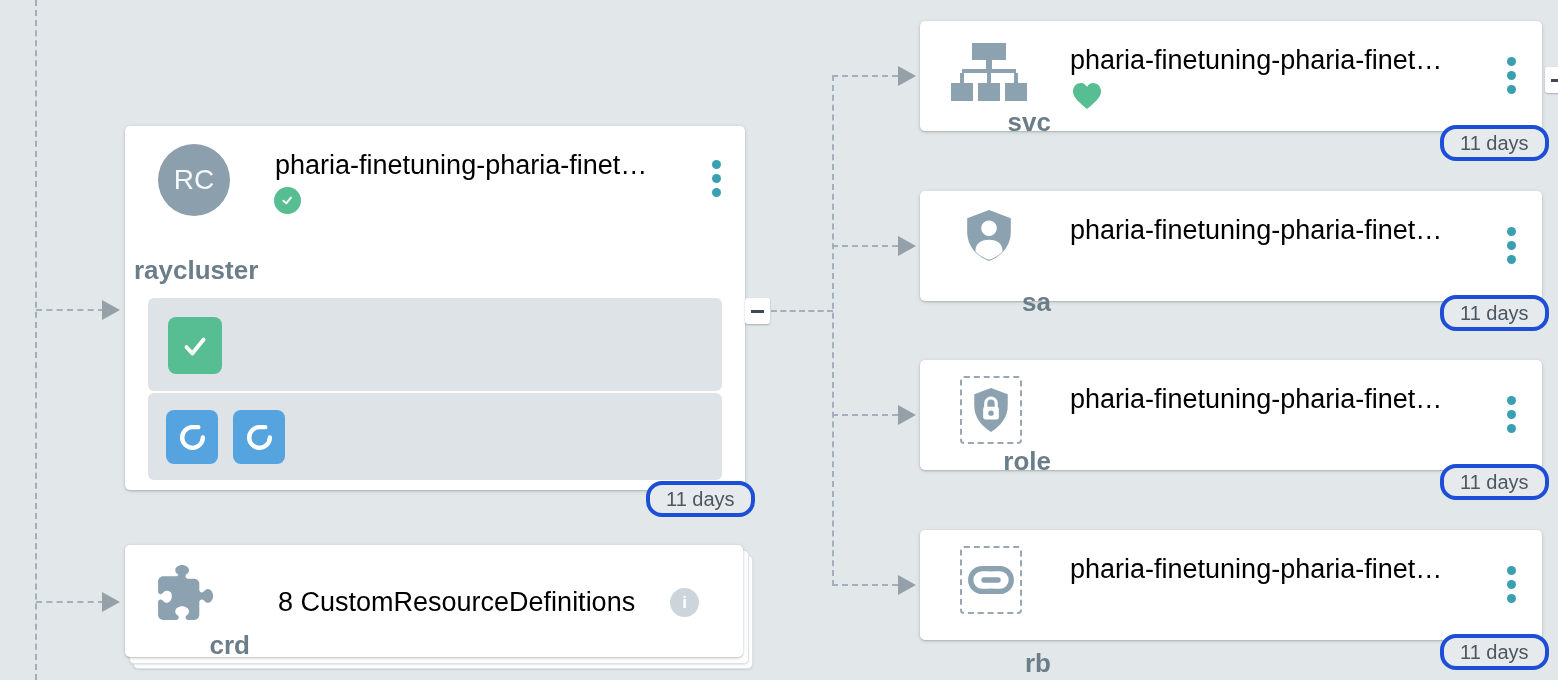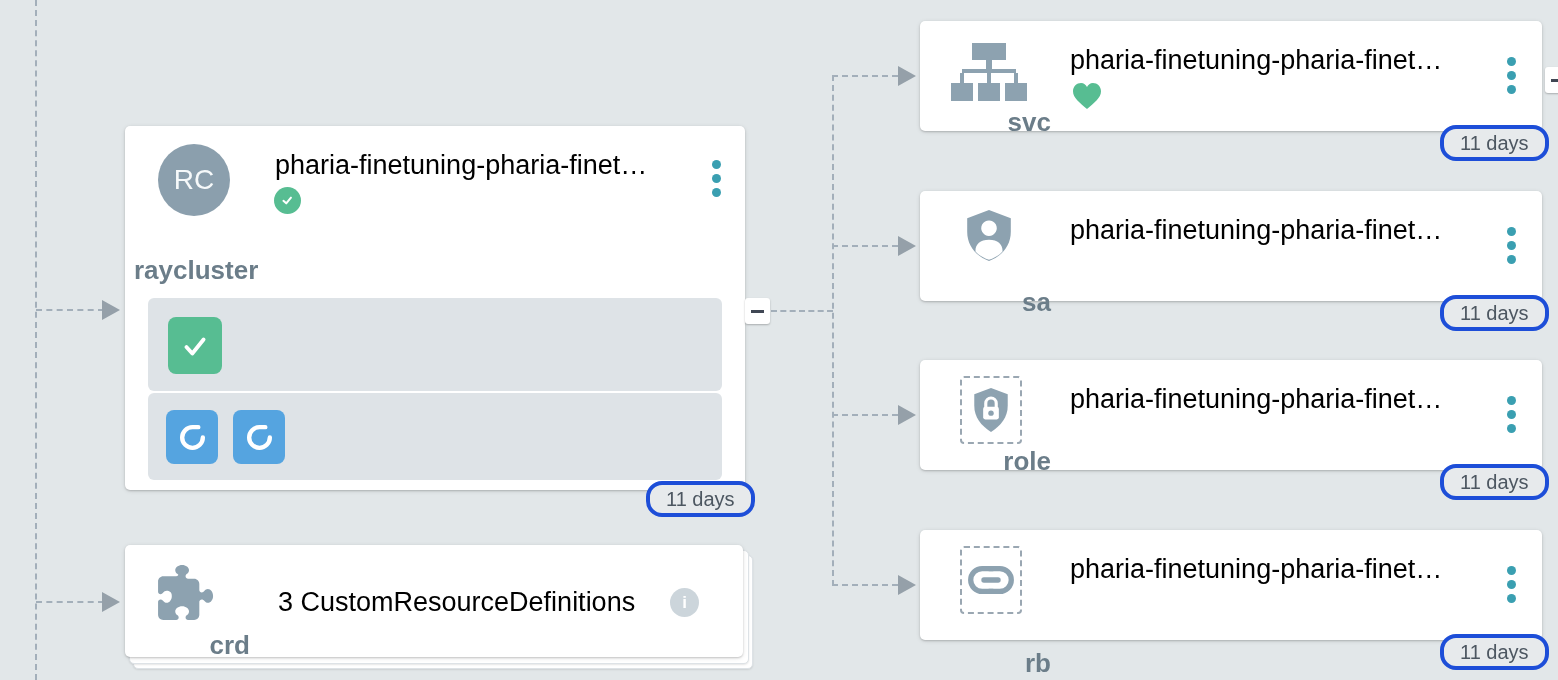--- a/index.html
+++ b/index.html
@@ -102,21 +102,21 @@
     <div class="minusbar"></div>
   </div>
 
   <div class="stack" style="left:133px;top:555px;width:618px;height:112px;z-index:0;"></div>
   <div class="stack" style="left:129px;top:550px;width:618px;height:112px;z-index:1;"></div>
   <div class="card" style="left:125px;top:545px;width:618px;height:112px;">
     <svg style="position:absolute;left:33px;top:20px;" width="62" height="55" viewBox="0 0 576 512">
       <path fill="#8da2b0" d="M192 104.8c0-9.2-5.8-17.3-13.2-22.8C167.2 73.3 160 61.3 160 48c0-26.5 28.7-48 64-48s64 21.5 64 48c0 13.3-7.2 25.3-18.8 34c-7.4 5.5-13.2 13.6-13.2 22.8c0 12.8 10.4 23.2 23.2 23.2l56.8 0c26.5 0 48 21.5 48 48l0 56.8c0 12.8 10.4 23.2 23.2 23.2c9.2 0 17.3-5.8 22.8-13.2c8.7-11.6 20.7-18.8 34-18.8c26.5 0 48 28.7 48 64s-21.5 64-48 64c-13.3 0-25.3-7.2-34-18.8c-5.5-7.4-13.6-13.2-22.8-13.2c-12.8 0-23.2 10.4-23.2 23.2L384 464c0 26.5-21.5 48-48 48l-56.8 0c-12.8 0-23.2-10.4-23.2-23.2c0-9.2 5.8-17.3 13.2-22.8c11.6-8.7 18.8-20.7 18.8-34c0-26.5-28.7-48-64-48s-64 21.5-64 48c0 13.3 7.2 25.3 18.8 34c7.4 5.5 13.2 13.6 13.2 22.8c0 12.8-10.4 23.2-23.2 23.2L48 512c-26.5 0-48-21.5-48-48L0 343.2C0 330.4 10.4 320 23.2 320c9.2 0 17.3 5.8 22.8 13.2C54.7 344.8 66.7 352 80 352c26.5 0 48-28.7 48-64s-21.5-48-48-48c-13.3 0-25.3 7.2-34 18.8C40.5 266.2 32.4 272 23.2 272C10.4 272 0 261.6 0 248.8L0 152c0-26.5 21.5-48 48-48l120.8 0c12.8 0 23.2-10.4 23.2-23.2z"></path>
     </svg>
     <div class="kindlabel" style="top:85px;left:3px;">crd</div>
-    <div class="title" style="left:153px;top:42px;">3 CustomResourceDefinitions</div>
+    <div class="title" style="left:153px;top:42px;">8 CustomResourceDefinitions</div>
     <div class="info-circle">i</div>
   </div>
 
   <div class="card" style="left:920px;top:21px;width:622px;height:110px;">
     <svg style="position:absolute;left:30px;top:22px;" width="78" height="58" viewBox="0 0 78 58">
       <g fill="#8da2b0">
         <rect x="22" y="0" width="34" height="17"></rect>
           <rect x="36" y="17" width="6" height="10"></rect>
         <rect x="12" y="26" width="54" height="4"></rect>
         <rect x="10" y="30" width="4" height="11"></rect>

